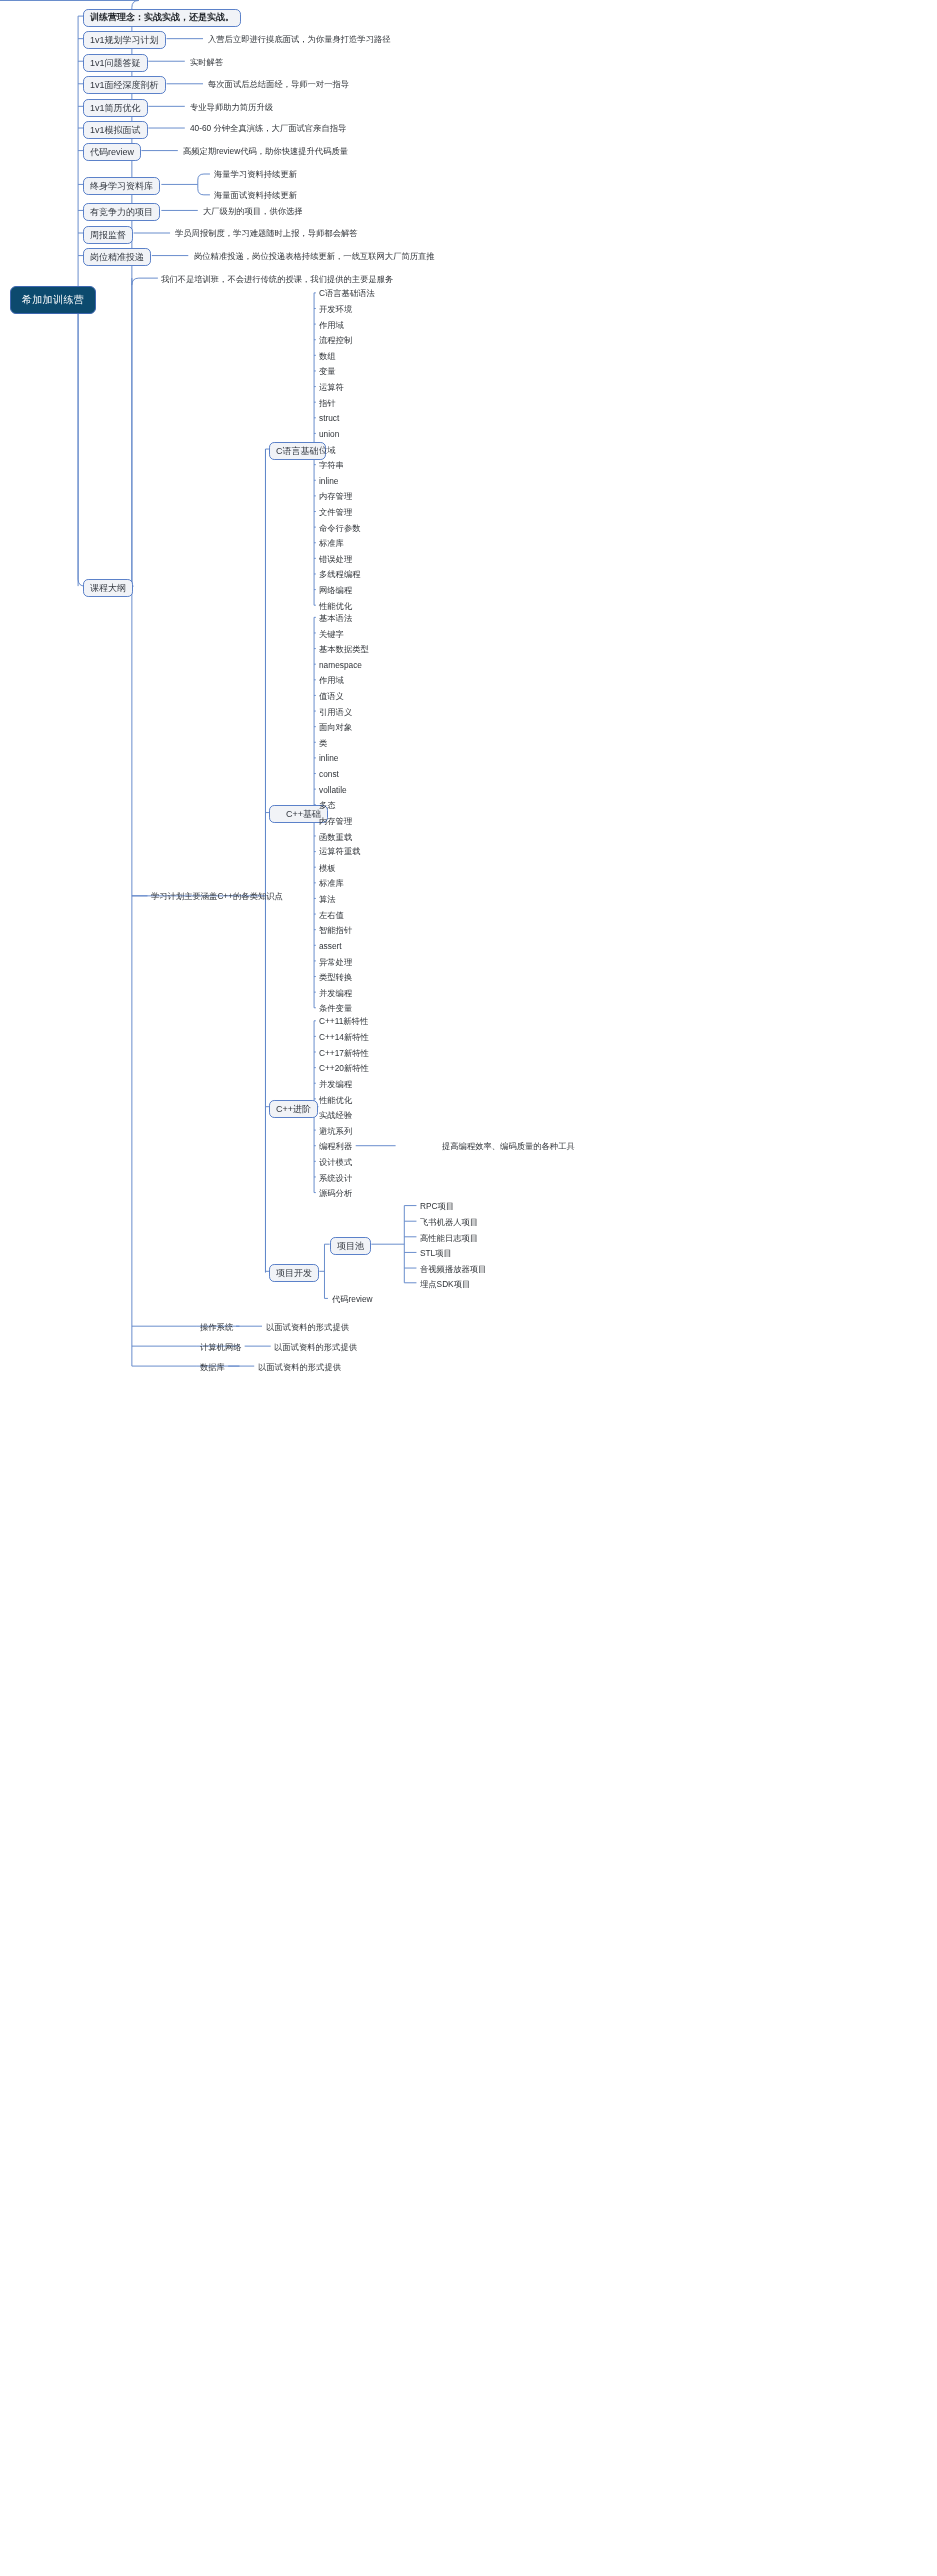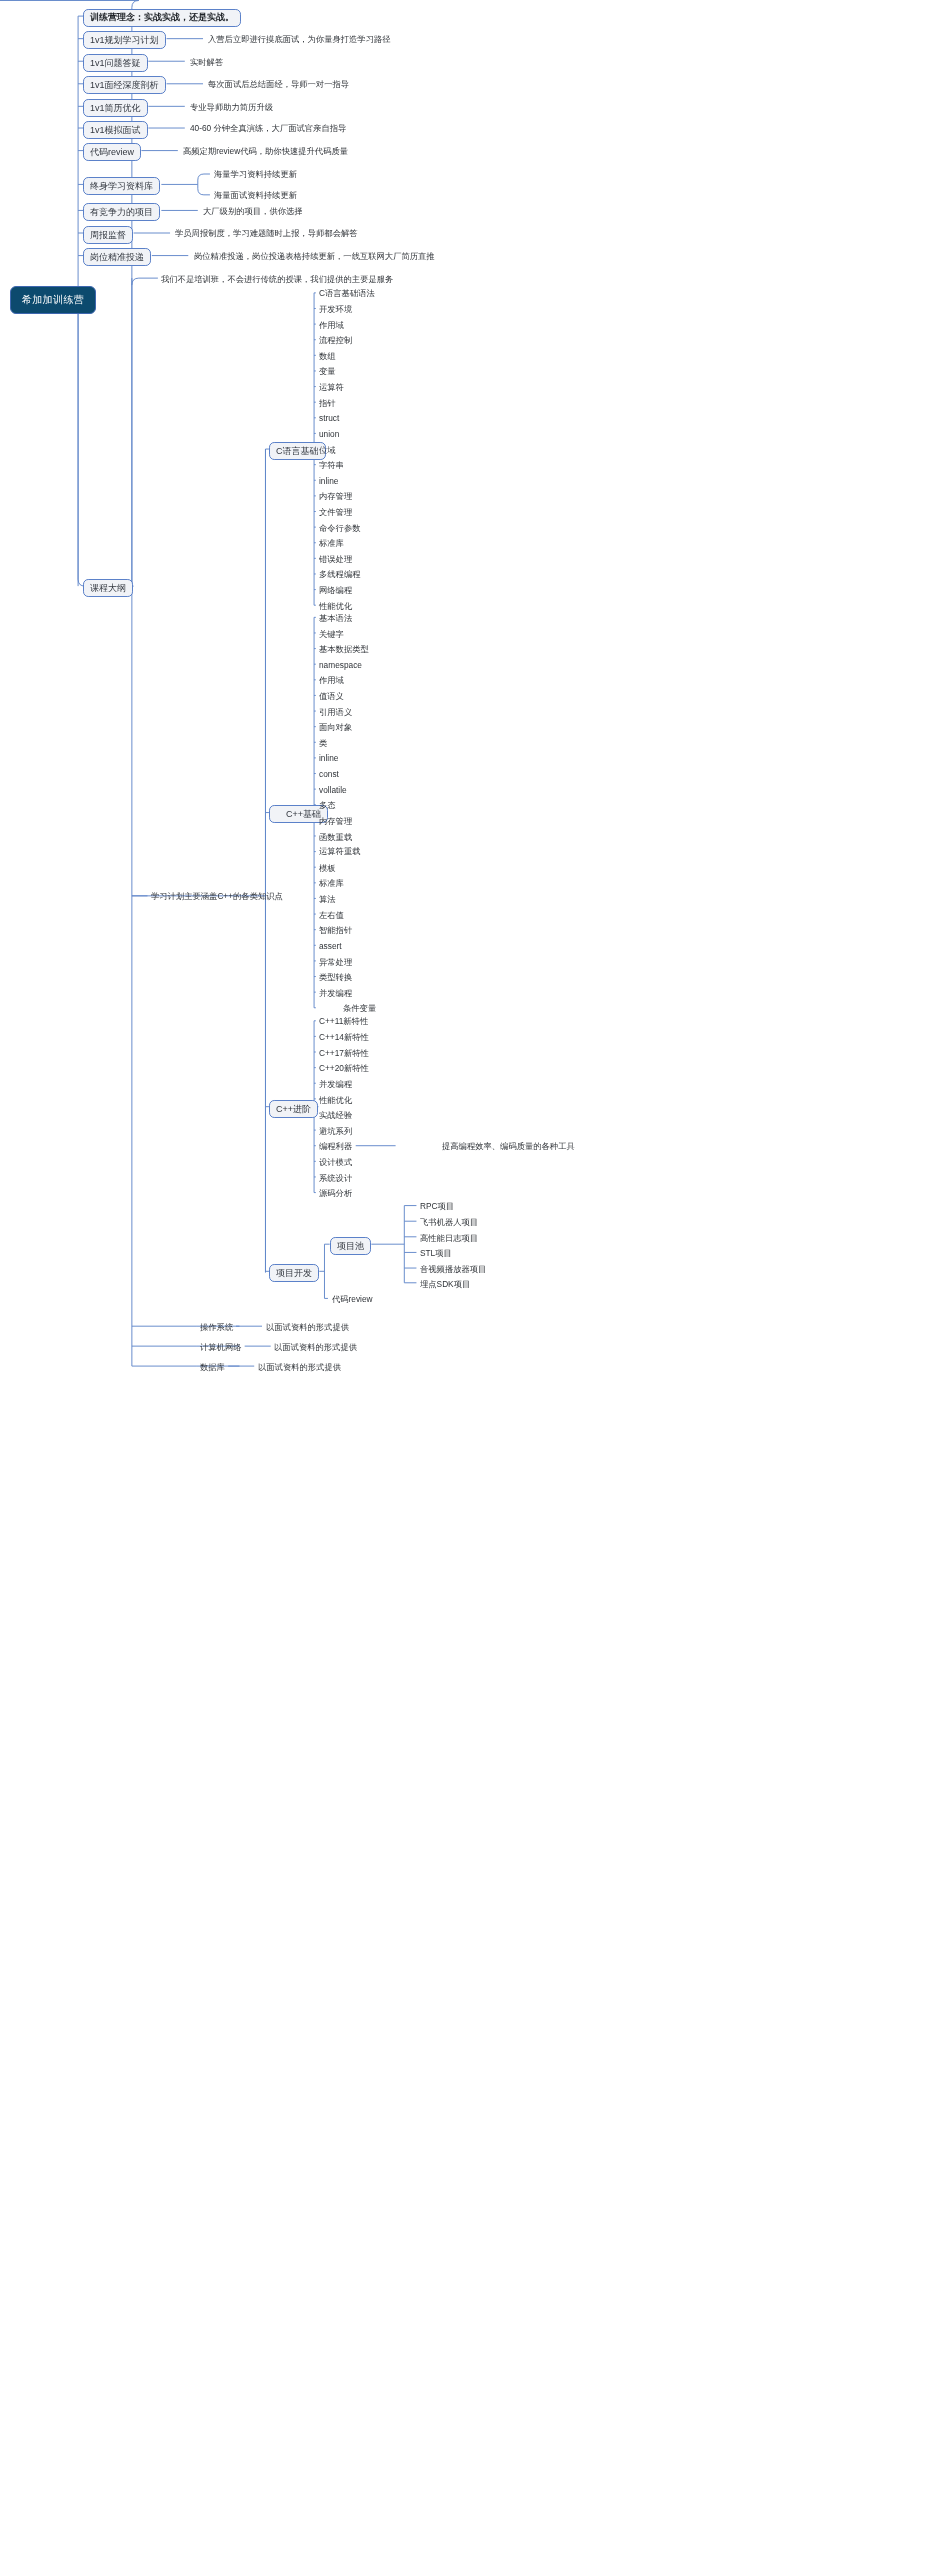--- a/index.html
+++ b/index.html
@@ -251,21 +251,21 @@
       <div class="node plain" style="left: 319px; top: 846px; font-family: Liberation Mono, monospace;">运算符重载</div>
       <div class="node plain" style="left: 319px; top: 862px;">模板</div>
       <div class="node plain" style="left: 319px; top: 877px;">标准库</div>
       <div class="node plain" style="left: 319px; top: 893px;">算法</div>
       <div class="node plain" style="left: 319px; top: 909px;">左右值</div>
       <div class="node plain" style="left: 319px; top: 924px;">智能指针</div>
       <div class="node plain" style="left: 319px; top: 940px;">assert</div>
       <div class="node plain" style="left: 319px; top: 956px;">异常处理</div>
       <div class="node plain" style="left: 319px; top: 971px;">类型转换</div>
       <div class="node plain" style="left: 319px; top: 987px;">并发编程</div>
-      <div class="node plain" style="left: 319px; top: 1002px; margin-left: 24px;">条件变量</div>
+      <div class="node plain" style="left: 319px; top: 1002px;">条件变量</div>
       <div class="node boxed" style="left: 269px; top: 1100px;">C++进阶</div>
       <div class="node plain" style="left: 319px; top: 1015px;">C++11新特性</div>
       <div class="node plain" style="left: 319px; top: 1031px;">C++14新特性</div>
       <div class="node plain" style="left: 319px; top: 1047px;">C++17新特性</div>
       <div class="node plain" style="left: 319px; top: 1062px;">C++20新特性</div>
       <div class="node plain" style="left: 319px; top: 1078px;">并发编程</div>
       <div class="node plain" style="left: 319px; top: 1094px;">性能优化</div>
       <div class="node plain" style="left: 319px; top: 1109px;">实战经验</div>
       <div class="node plain" style="left: 319px; top: 1125px;">避坑系列</div>
       <div class="node plain" style="left: 319px; top: 1140px;">编程利器</div>

